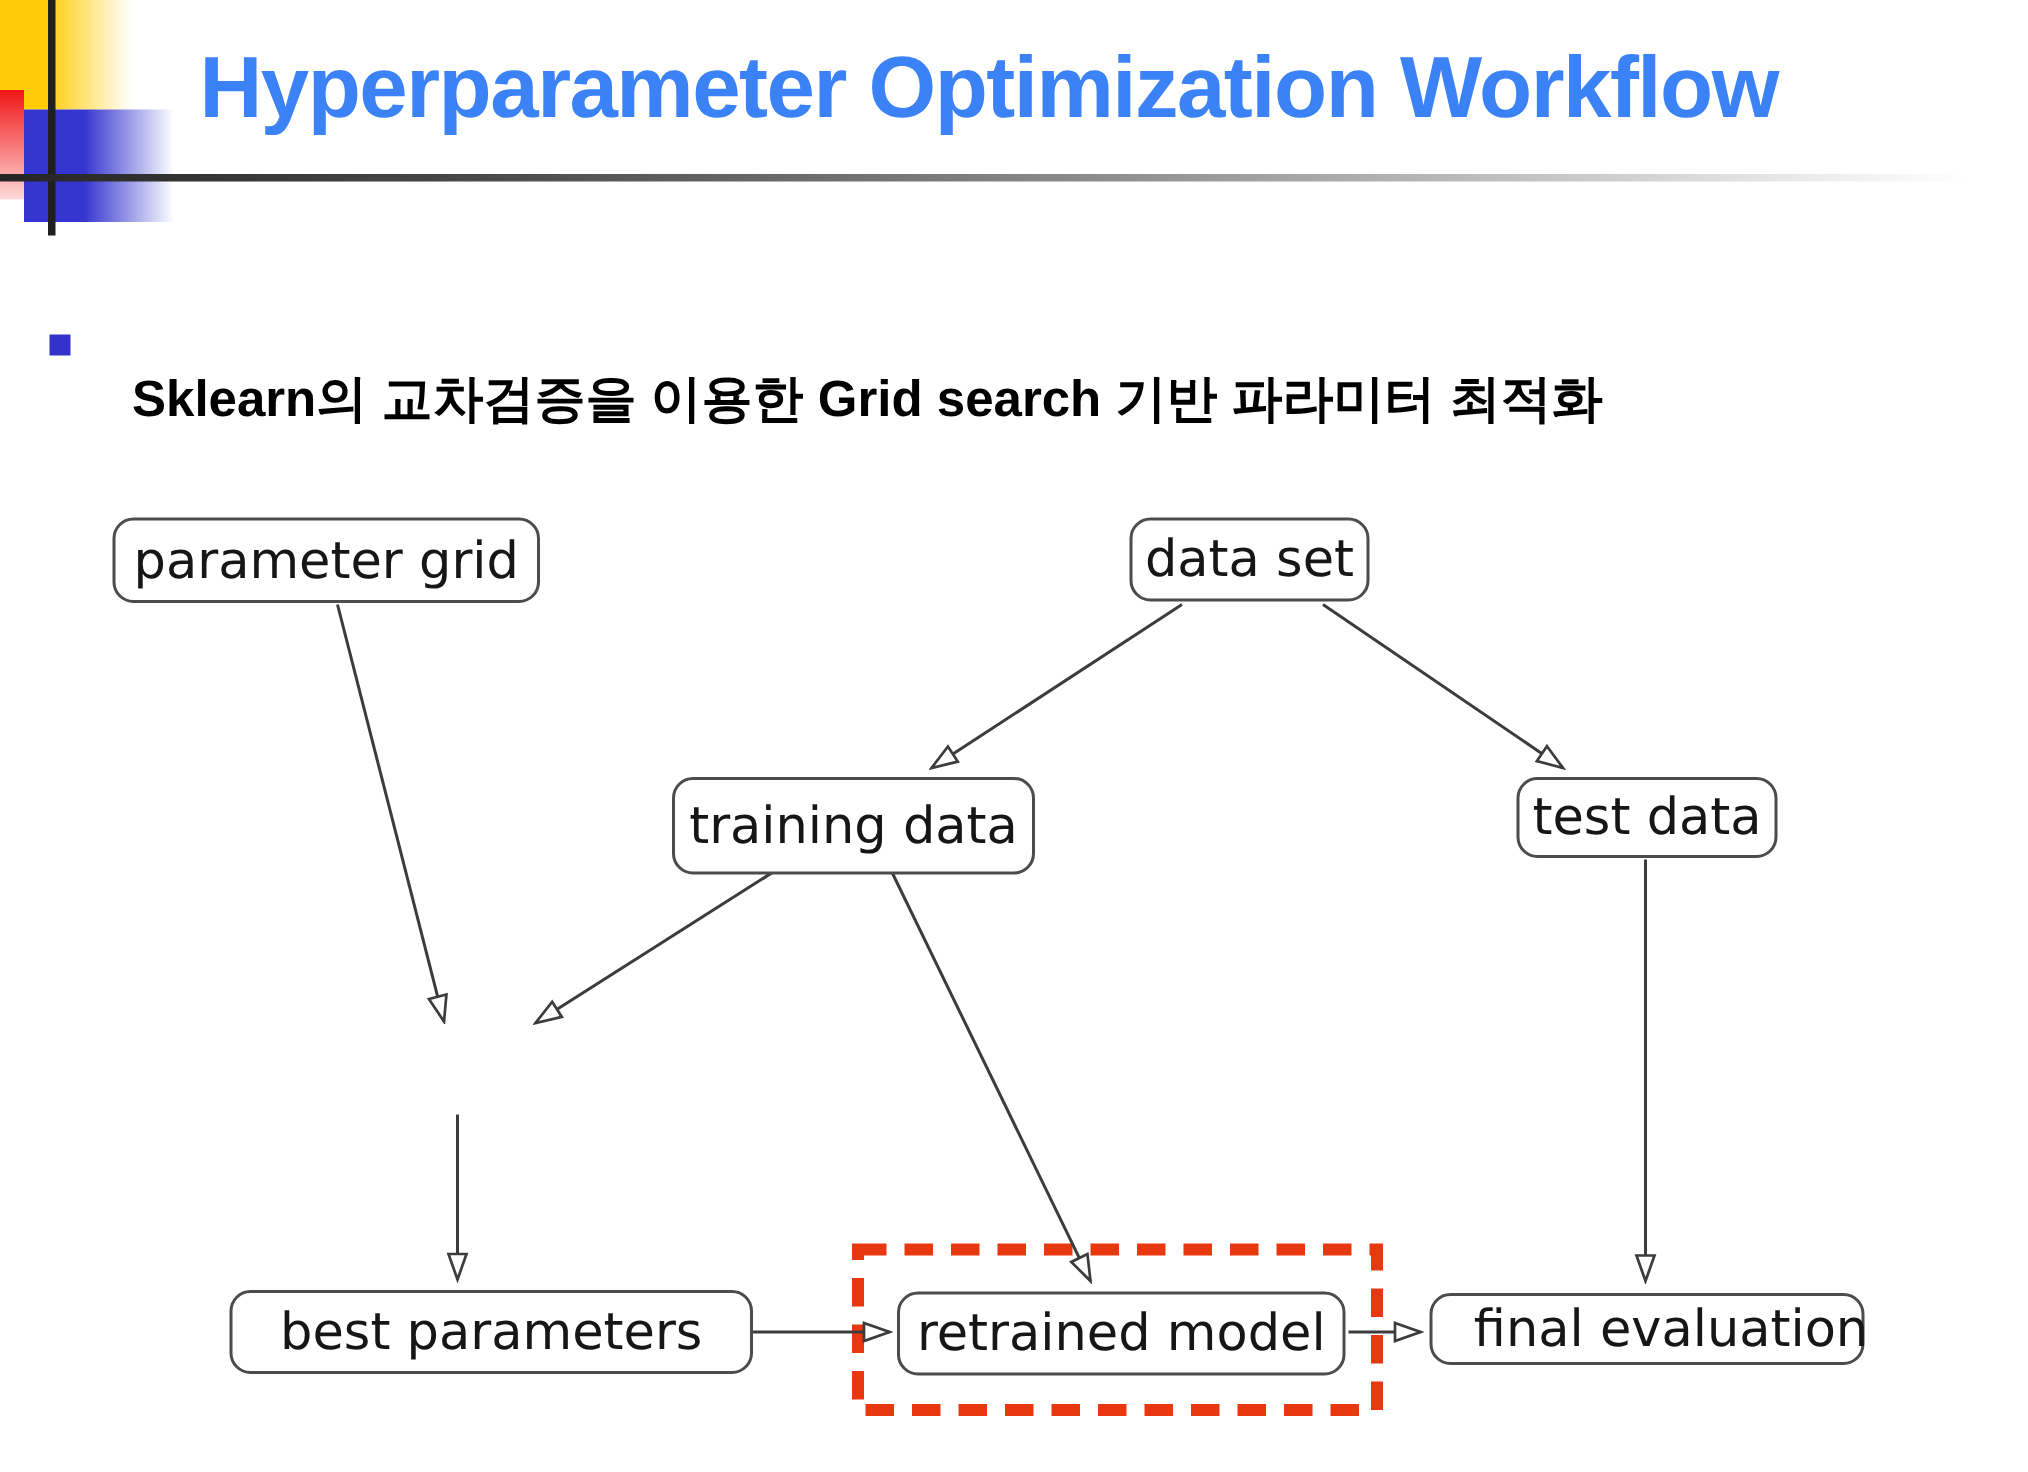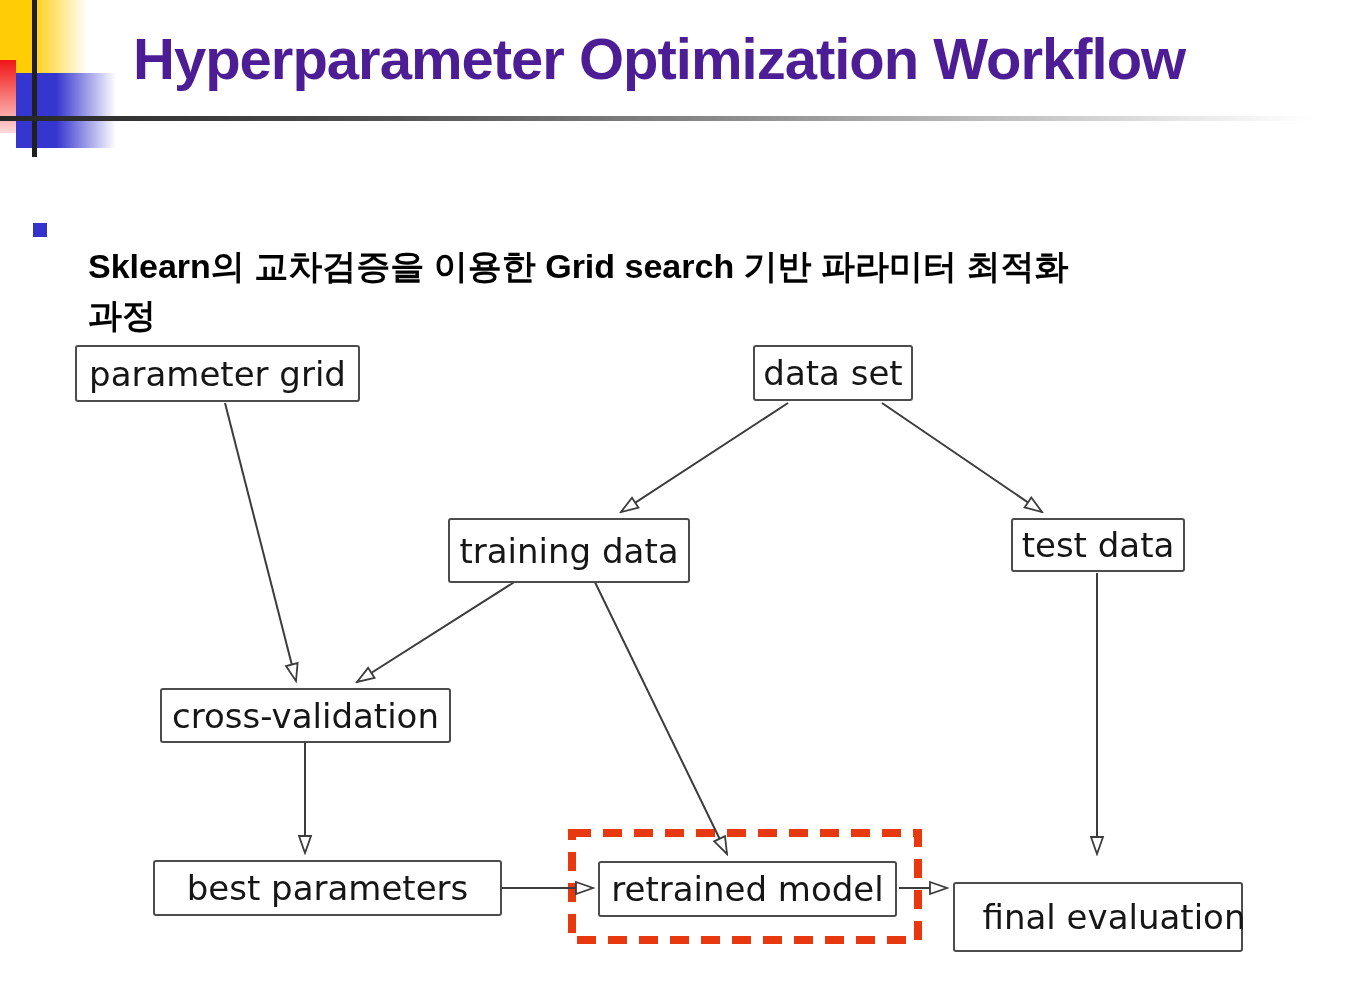--- a/index.html
+++ b/index.html
@@ -15,66 +15,65 @@
     background:linear-gradient(to bottom,#f01515,#ffd9d9);}
   .corner-blue{position:absolute;left:16px;top:73px;width:40px;height:75px;background:#3535cf;}
   .corner-blue-fade{position:absolute;left:56px;top:73px;width:60px;height:75px;
     background:linear-gradient(to right,#3535cf,rgba(255,255,255,0));}
   .corner-vline{position:absolute;left:32px;top:0;width:5px;height:157px;background:#1f1f1f;}
   .header-rule{position:absolute;left:0;top:116px;width:1312px;height:5px;
     background:linear-gradient(to right,#252525 0%,#4a4a4a 25%,#8b8b8b 55%,#c9c9c9 80%,#eeeeee 93%,rgba(255,255,255,0) 100%);}
   
   .title{
     position:absolute;left:133px;top:24px;width:1180px;
-    font-size:58px;font-weight:bold;letter-spacing:-1px;color:#4c1d95;line-height:1.2;
+    font-size:58px;font-weight:bold;letter-spacing:-1px;color:#3b82f6;line-height:1.2;
   }
   
   .bullet-marker{position:absolute;left:33px;top:223px;width:14px;height:14px;background:#3333cc;}
   .bullet-text{
     position:absolute;left:88px;top:203px;width:1240px;
     font-size:34px;font-weight:600;color:#000000;line-height:49px;margin-top:39px;
   }
   
   #edges{position:absolute;left:0;top:0;width:1352px;height:981px;}
   .node{
     position:absolute;box-sizing:border-box;background:#ffffff;
-    border:2.5px solid #4c4c4c;border-radius:3px;
+    border:2.5px solid #4c4c4c;border-radius:14px;
     display:flex;align-items:center;justify-content:center;
     font-family:"DejaVu Sans","Liberation Sans",sans-serif;
     font-size:34px;color:#161616;white-space:nowrap;
   }
   .n-parameter-grid{left:75px;top:345px;width:285px;height:57px;}
   .n-data-set{left:753px;top:345px;width:160px;height:56px;}
   .n-training-data{left:448px;top:518px;width:242px;height:65px;}
   .n-test-data{left:1011px;top:518px;width:174px;height:54px;text-align:right;}
   .n-cross-validation{left:160px;top:688px;width:291px;height:55px;}
   .n-best-parameters{left:153px;top:860px;width:349px;height:56px;}
   .n-retrained-model{left:598px;top:861px;width:299px;height:56px;}
-  .n-final-evaluation{left:953px;top:882px;width:290px;height:70px;padding-left:32px;}
+  .n-final-evaluation{left:953px;top:862px;width:290px;height:48px;padding-left:32px;}
   .edge{stroke:#3c3c3c;stroke-width:2;fill:none;}
 </style>
 </head>
 <body>
 
 <div id="slide">
 
   <div class="corner-yellow"></div>
   <div class="corner-yellow-fade"></div>
   <div class="corner-red"></div>
   <div class="corner-blue"></div>
   <div class="corner-blue-fade"></div>
   <div class="corner-vline"></div>
   <div class="header-rule"></div>
 
   <div class="title">Hyperparameter Optimization Workflow</div>
 
   <div class="bullet-marker"></div>
   <div class="bullet-text">
     <div>Sklearn의 교차검증을 이용한 Grid search 기반 파라미터 최적화</div>
-    <div>과정</div>
   </div>
 
   <svg id="edges" viewBox="0 0 1352 981">
     <defs>
       <marker id="arrowhead" markerUnits="userSpaceOnUse" markerWidth="22" markerHeight="18" viewBox="0 0 22 18" refX="20" refY="9" orient="auto">
         <path d="M3,3 L20,9 L3,15 Z" fill="#ffffff" stroke="#3c3c3c" stroke-width="1.8"></path>
       </marker>
     </defs>
 
     <rect x="572" y="833" width="346" height="107" fill="none" stroke-width="8" stroke-dasharray="19 12" stroke="#e8380f"></rect>
@@ -95,23 +94,20 @@
   </div>
   <div class="node n-data-set">
     <span>data set</span>
   </div>
   <div class="node n-training-data">
     <span>training data</span>
   </div>
   <div class="node n-test-data">
     <span>test data</span>
   </div>
-  <div class="node n-cross-validation">
-    <span>cross-validation</span>
-  </div>
   <div class="node n-best-parameters">
     <span>best parameters</span>
   </div>
   <div class="node n-retrained-model">
     <span>retrained model</span>
   </div>
   <div class="node n-final-evaluation">
     <span>final evaluation</span>
   </div>
 

